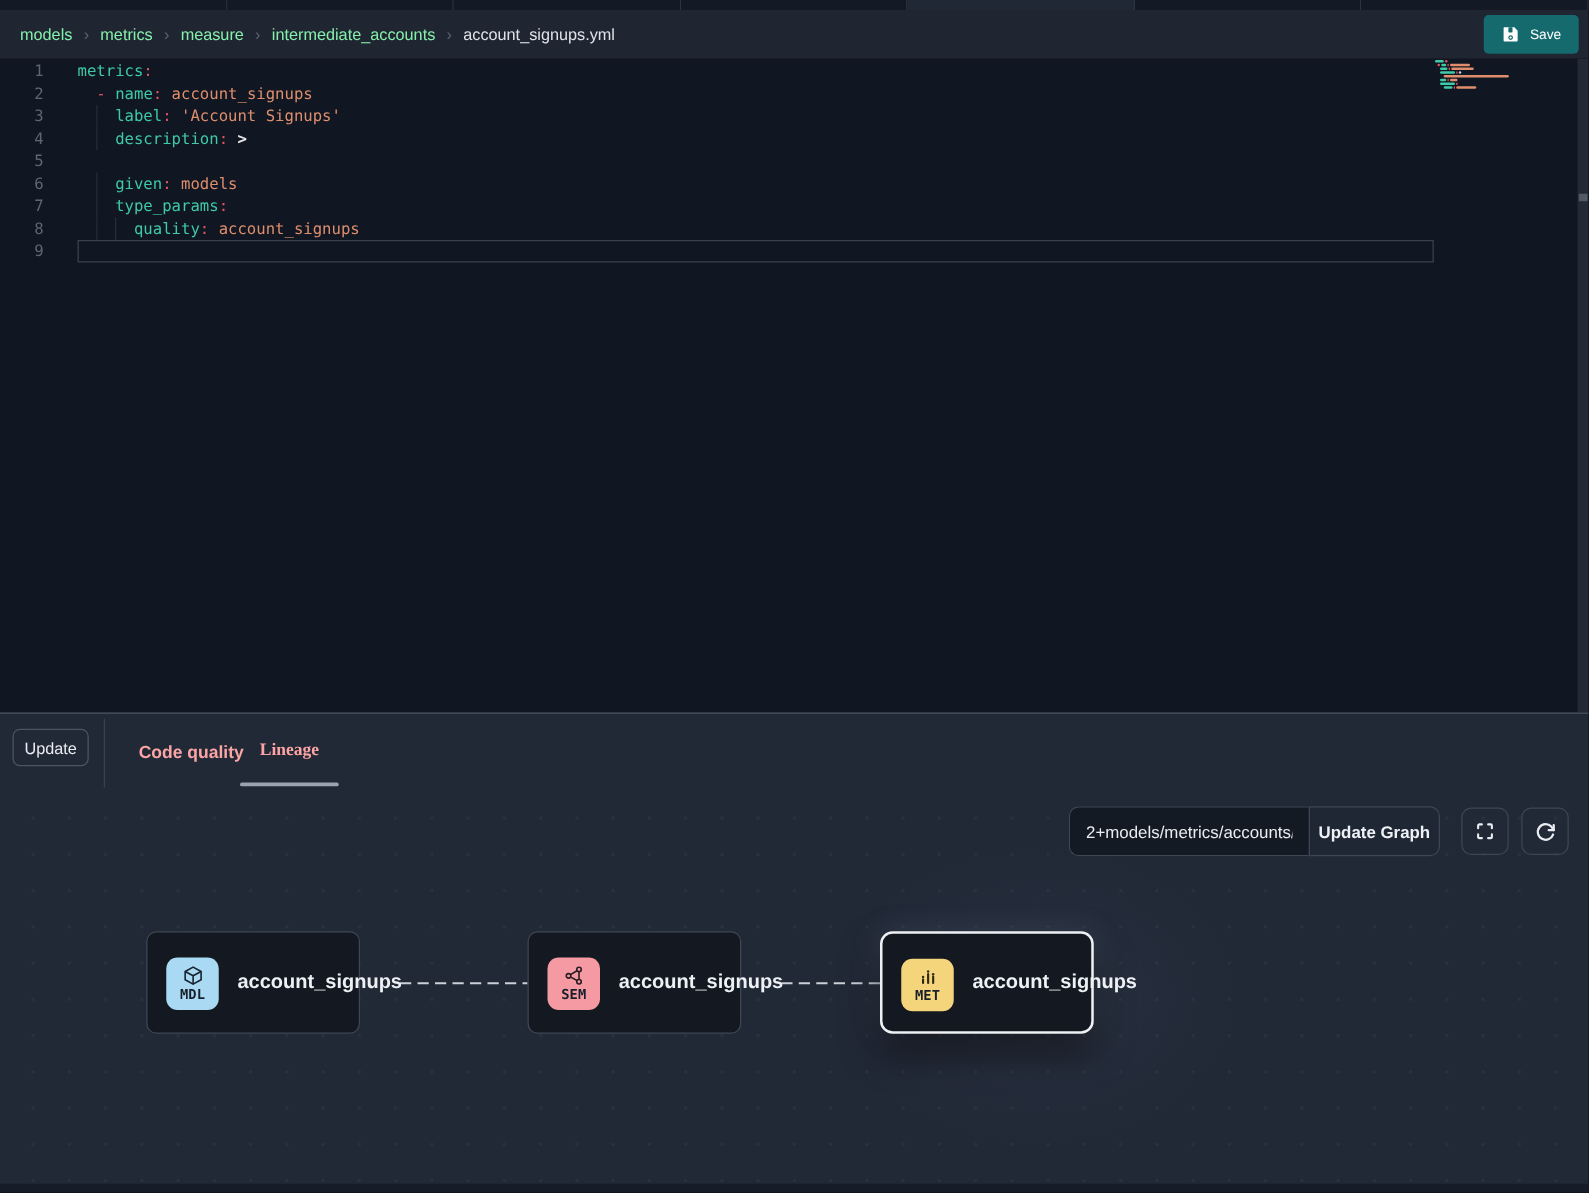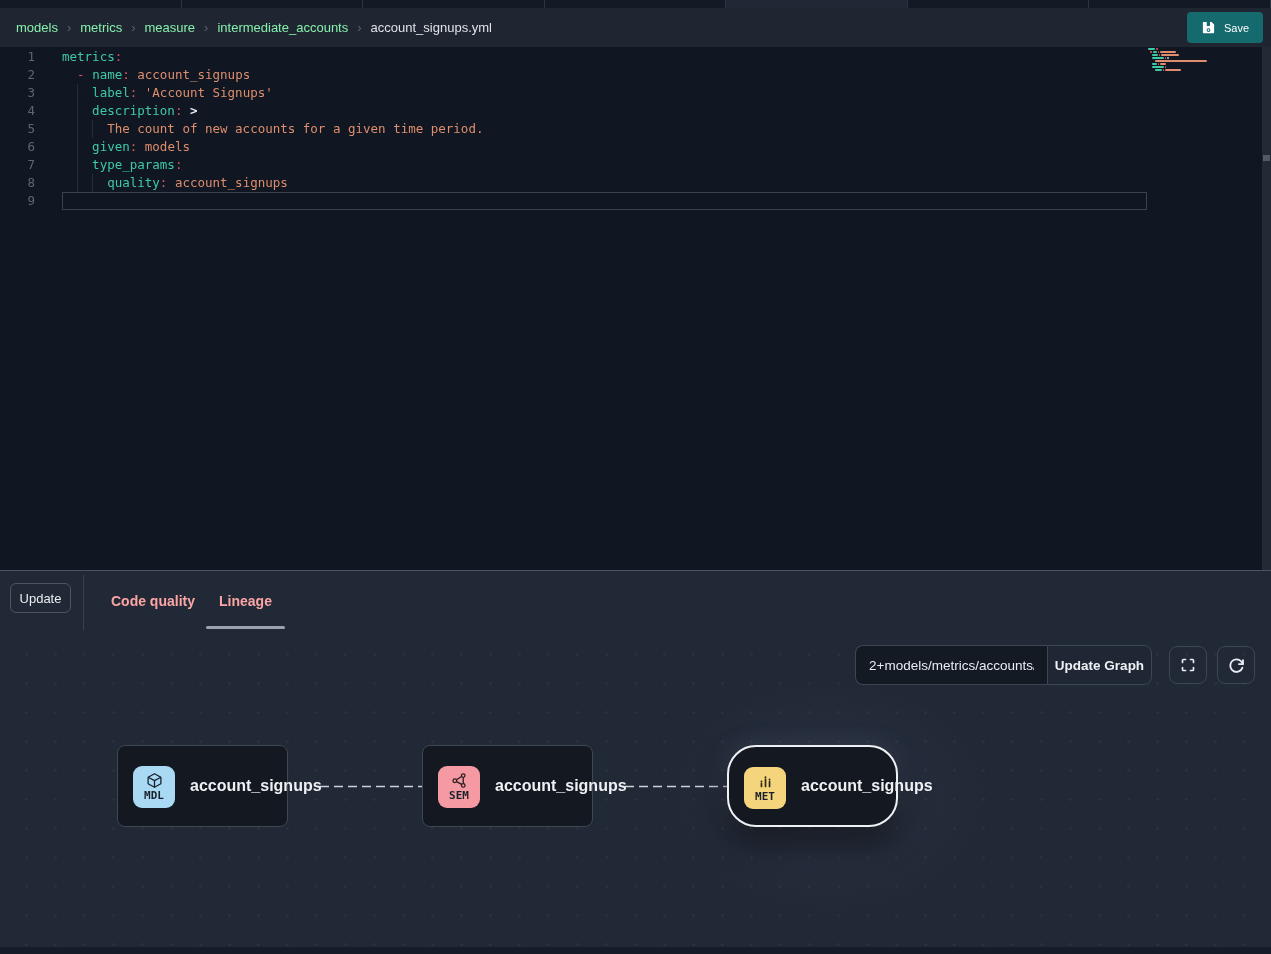--- a/index.html
+++ b/index.html
@@ -48,21 +48,21 @@
   .panel-header { position:relative; height:61px; }
   .format-btn {
     position:absolute; left:10px; top:12px; height:30px; width:61px;
     background:transparent; border:1px solid #4d5560; border-radius:6px;
     color:#e9ecf1; font-size:13px; font-family:"Liberation Sans", sans-serif; cursor:pointer;
   }
   .hdr-divider { position:absolute; left:83px; top:4px; height:55px; width:1px; background:#39414d; }
   .tab { position:absolute; top:0; height:60px; background:transparent; border:none; color:#fca5a5;
     font-size:14px; font-weight:600; font-family:"Liberation Sans", sans-serif; cursor:pointer; }
   .tab.cq { left:107px; width:92px; }
-  .tab.ln { left:206px; width:79px; }
+  .tab.ln { left:192px; width:79px;font-family:Liberation Serif, serif; }
   .tab.active::after { content:""; position:absolute; left:0; right:0; bottom:2px; height:3px; background:#9aa2ae; border-radius:2px; }
   
   .canvas { position:absolute; top:61px; left:0; right:0; bottom:0;
     background-image:
       radial-gradient(230px 170px at 830px 165px, rgba(150,170,200,0.07), rgba(150,170,200,0) 70%),
       radial-gradient(circle, #2a3140 1px, rgba(0,0,0,0) 1.6px);
     background-size:100% 100%, 29px 29px;
     background-position:0 0, 12px 8px;
   }
   .canvas::after { content:""; position:absolute; left:0; right:0; bottom:0; height:7px; background:#171d28; }
@@ -140,21 +140,21 @@
       <span>Save</span>
     </button>
   </div>
 
   <div class="editor">
     <div class="lines" id="lines">
         <div class="line"><span class="gutter">1</span><div class="code"><span class="tk-key">metrics</span><span class="tk-punct">:</span></div></div>
         <div class="line"><span class="gutter">2</span><div class="code"><span>  </span><span class="tk-punct">-</span><span class="tk-plain"> </span><span class="tk-key">name</span><span class="tk-punct">:</span><span class="tk-plain"> </span><span class="tk-value">account_signups</span></div></div>
         <div class="line"><span class="gutter">3</span><div class="code"><div class="guide" style="left: 15.06px;"></div><span>    </span><span class="tk-key">label</span><span class="tk-punct">:</span><span class="tk-plain"> </span><span class="tk-value">'Account Signups'</span></div></div>
         <div class="line"><span class="gutter">4</span><div class="code"><div class="guide" style="left: 15.06px;"></div><span>    </span><span class="tk-key">description</span><span class="tk-punct">:</span><span class="tk-plain"> </span><span class="tk-bold">&gt;</span></div></div>
-        <div class="line"><span class="gutter">5</span><div class="code"><div class="guide" style="left: 15.06px;"></div><div class="guide" style="left: 30.12px;"></div><span>      </span><span class="tk-value">The count of new accounts for a given time period.</span></div></div>
+        <div class="line"><span class="gutter">5</span></div>
         <div class="line"><span class="gutter">6</span><div class="code"><div class="guide" style="left: 15.06px;"></div><span>    </span><span class="tk-key">given</span><span class="tk-punct">:</span><span class="tk-plain"> </span><span class="tk-value">models</span></div></div>
         <div class="line"><span class="gutter">7</span><div class="code"><div class="guide" style="left: 15.06px;"></div><span>    </span><span class="tk-key">type_params</span><span class="tk-punct">:</span></div></div>
         <div class="line"><span class="gutter">8</span><div class="code"><div class="guide" style="left: 15.06px;"></div><div class="guide" style="left: 30.12px;"></div><span>      </span><span class="tk-key">quality</span><span class="tk-punct">:</span><span class="tk-plain"> </span><span class="tk-value">account_signups</span></div></div>
         <div class="line current"><span class="gutter">9</span><div class="code"></div></div>
       </div>
     <div class="minimap" id="minimap">
         <div class="mm-row" style="padding-left: 0px;">
           <div class="mm-bar" style="width: 7.35px; background: rgb(62, 201, 167);"></div>
           <div class="mm-bar" style="width: 1.5px; background: rgb(224, 86, 94);"></div>
         </div>
@@ -258,21 +258,21 @@
                   <circle cx="11.5" cy="3.4" r="1.7"></circle>
                   <circle cx="3.6" cy="8.2" r="1.7"></circle>
                   <circle cx="11.5" cy="12.6" r="1.7"></circle>
                   <path d="M9.9 4.3 5.2 7.3M5.3 9.1l4.7 2.6M11.5 5.1v5.8"></path>
                 </svg>
               </span>
               <span class="b-label">SEM</span>
             </div>
             <div class="node-label">account_signups</div>
           </div>
-          <div class="node selected" style="left: 727px; border-radius: 29px;">
+          <div class="node selected" style="left: 704px;">
             <div class="badge" style="background: rgb(245, 213, 123);">
               <span style="display: flex;">
                 <svg width="17" height="17" viewBox="0 0 16 16" fill="none" stroke="#2e2712" stroke-width="1.6" stroke-linecap="round">
                   <path d="M4.2 12.6V9.8M8 12.6V5.8M11.8 12.6V7.8"></path>
                   <circle cx="4.2" cy="8" r="0.9" fill="#2e2712" stroke="none"></circle>
                   <circle cx="8" cy="4" r="0.9" fill="#2e2712" stroke="none"></circle>
                   <circle cx="11.8" cy="6" r="0.9" fill="#2e2712" stroke="none"></circle>
                 </svg>
               </span>
               <span class="b-label">MET</span>

